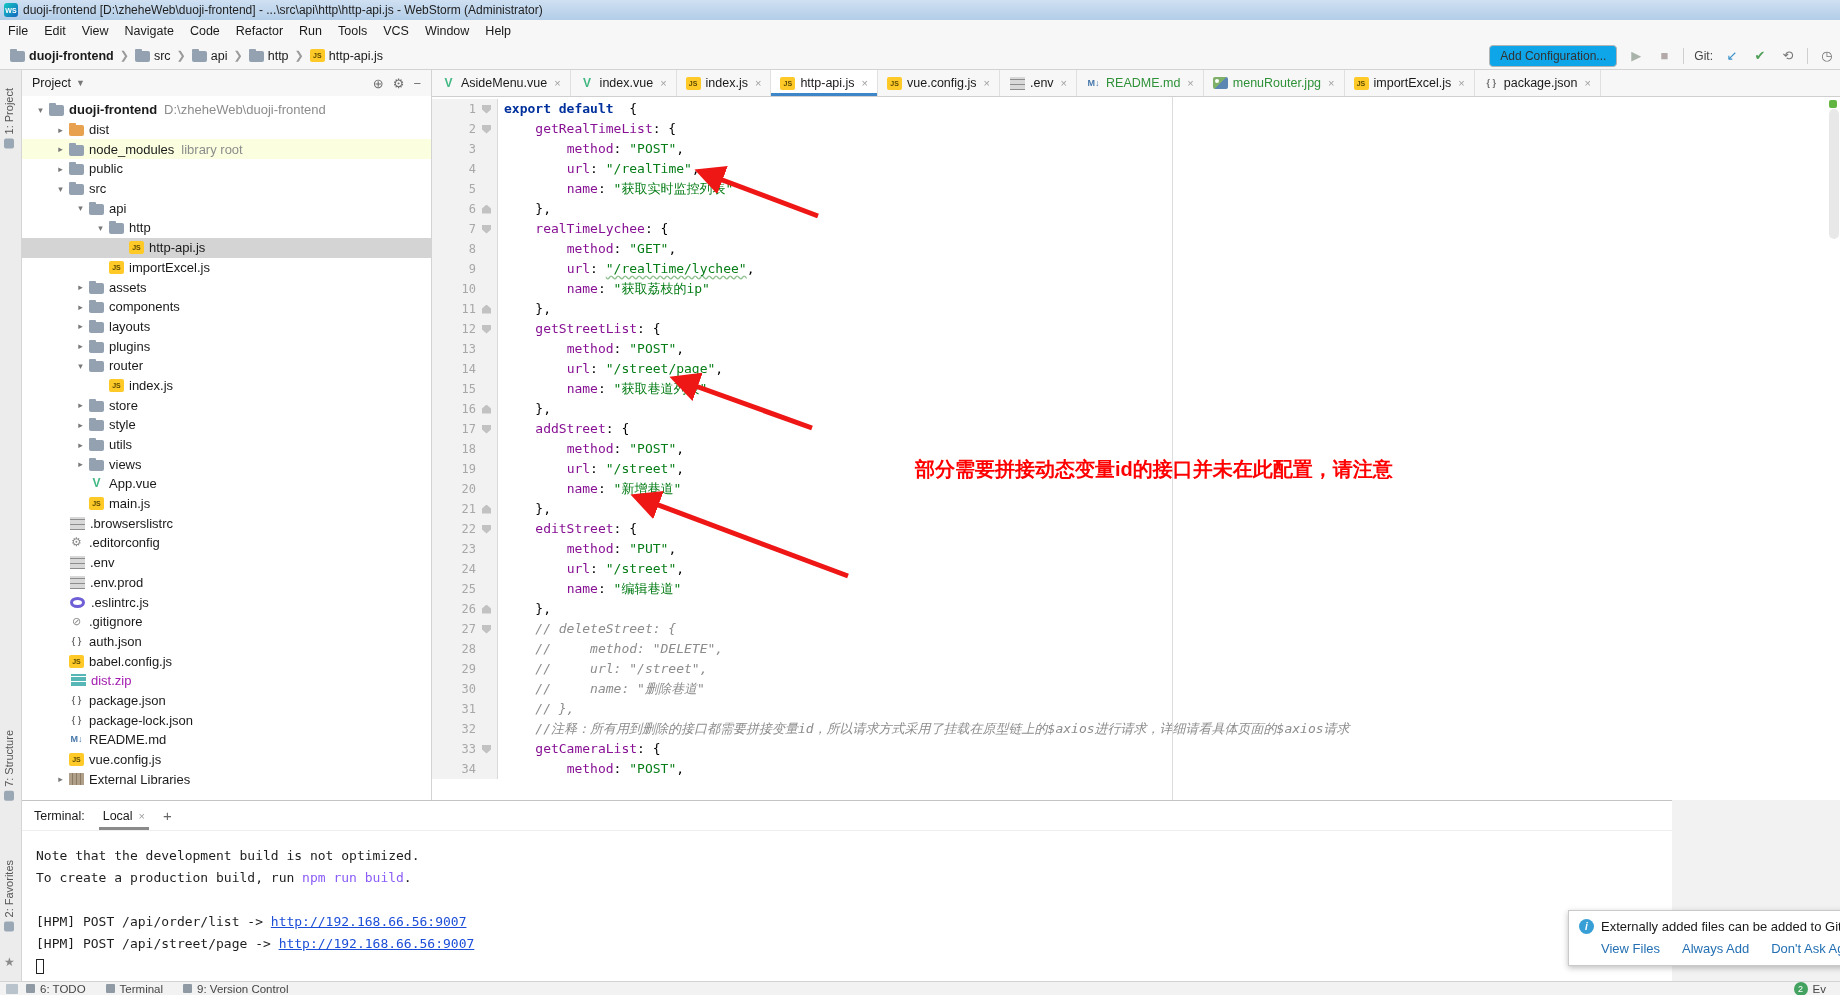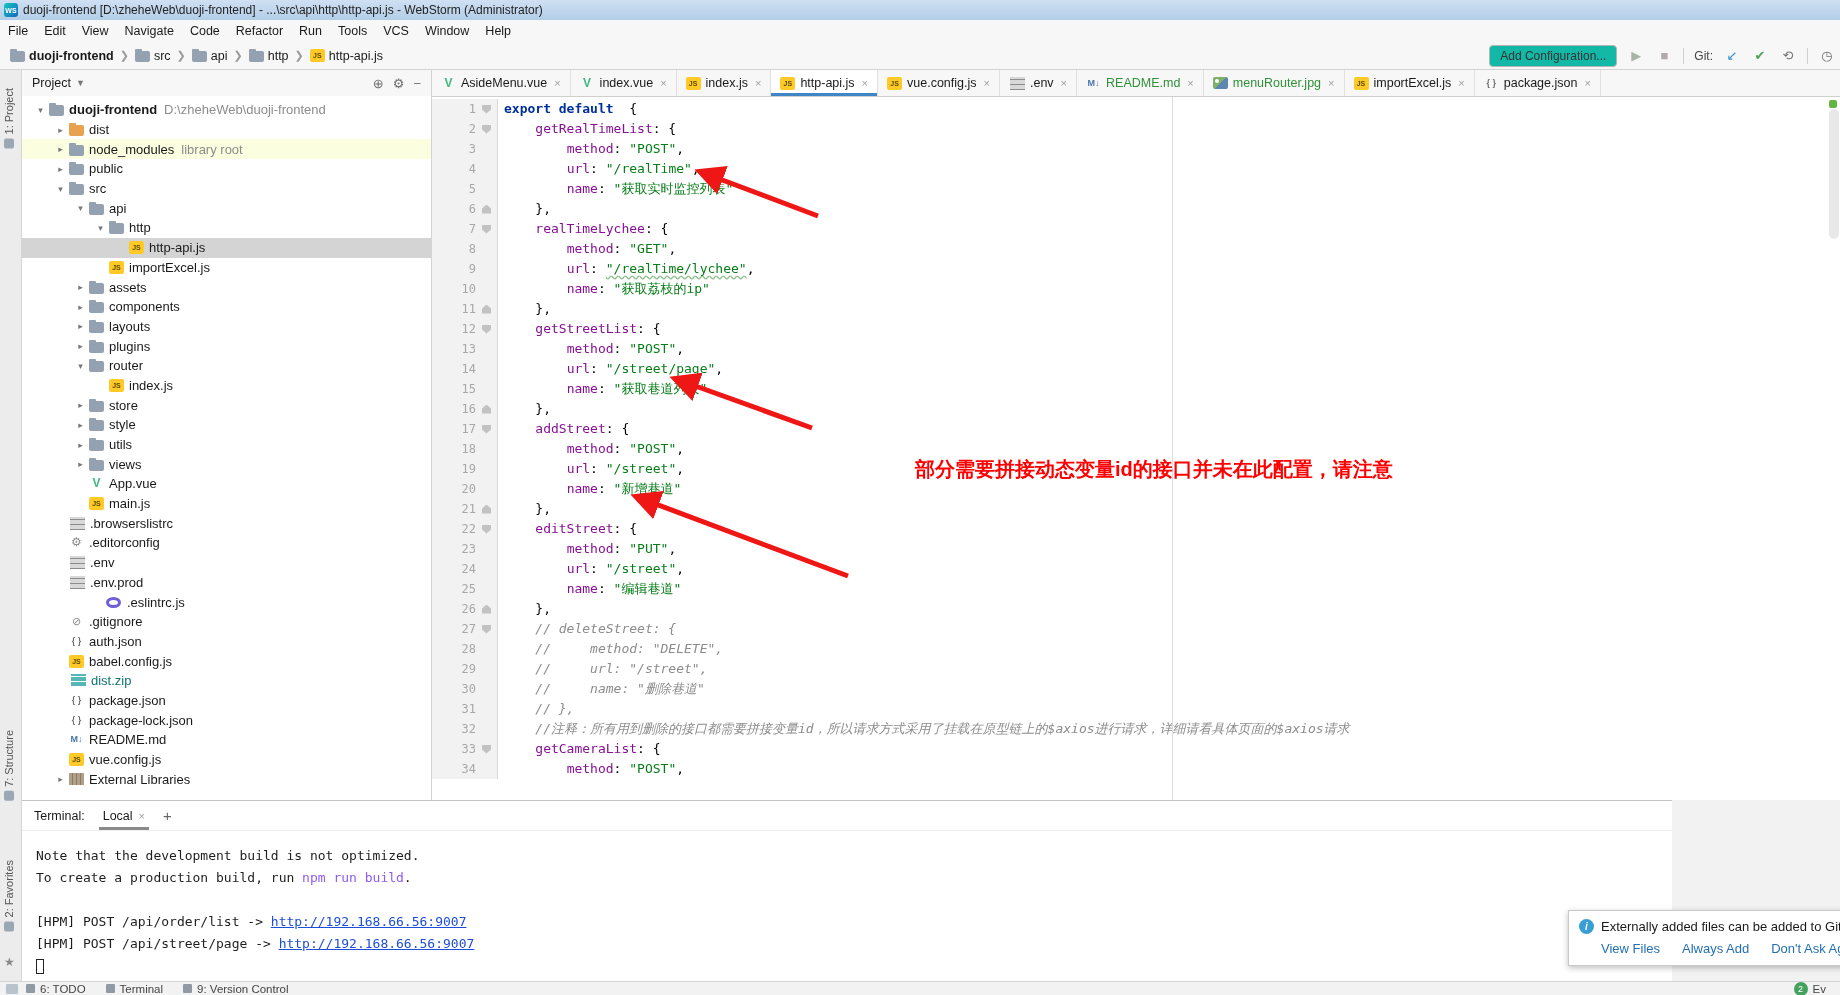--- a/index.html
+++ b/index.html
@@ -20,21 +20,21 @@
   .menu-item { padding:2px 8px; }
 
   
   .toolbar { position:absolute; top:42px; left:0; width:1840px; height:28px; background:#f7f7f7;
              border-bottom:1px solid #d3d3d3; display:flex; align-items:center; font-size:12.5px; }
   .crumbs { display:flex; align-items:center; padding-left:10px; flex:1 1 auto; overflow:hidden; }
   .crumb { display:flex; align-items:center; gap:4px; white-space:nowrap; }
   .crumb-sep { color:#9a9a9a; margin:0 6px; font-size:11px; }
   .crumb.bold { font-weight:bold; }
   .tb-right { display:flex; align-items:center; gap:10px; padding-right:4px; }
-  .btn { border:1px solid #b4b4b4; border-radius:4px; background:#14b8a6; font-size:12px;
+  .btn { border:1px solid #b4b4b4; border-radius:4px; background:#0ea5e9; font-size:12px;
          padding:3px 10px; color:#333; }
   .tb-ic { font-size:13px; width:18px; text-align:center; }
   .tb-sep { width:1px; height:16px; background:#cfcfcf; }
   .git-label { font-size:12px; color:#444; }
 
   
   .leftbar { position:absolute; top:70px; left:0; width:22px; height:911px; background:#ececec;
              border-right:1px solid #d5d5d5; }
   .vlabel { writing-mode:vertical-rl; transform:rotate(180deg); font-size:11px; color:#555;
             display:flex; align-items:center; gap:4px; position:absolute; left:3px; }
@@ -359,21 +359,21 @@
       <div class="trow" style="padding-left: 30px;">
         <span class="tchev"></span>
         <span class="ic ic-text"></span>
         <span class="tlabel">.env</span>
       </div>
       <div class="trow" style="padding-left: 30px;">
         <span class="tchev"></span>
         <span class="ic ic-text"></span>
         <span class="tlabel">.env.prod</span>
       </div>
-      <div class="trow" style="padding-left: 30px; margin-left: 36px;">
+      <div class="trow" style="padding-left: 30px;">
         <span class="tchev"></span>
         <span class="ic ic-eslint"></span>
         <span class="tlabel">.eslintrc.js</span>
       </div>
       <div class="trow" style="padding-left: 30px;">
         <span class="tchev"></span>
         <span class="ic ic-ignore">⊘</span>
         <span class="tlabel">.gitignore</span>
       </div>
       <div class="trow" style="padding-left: 30px;">
@@ -382,21 +382,21 @@
         <span class="tlabel">auth.json</span>
       </div>
       <div class="trow" style="padding-left: 30px;">
         <span class="tchev"></span>
         <span class="ic ic-js">JS</span>
         <span class="tlabel">babel.config.js</span>
       </div>
       <div class="trow" style="padding-left: 30px;">
         <span class="tchev"></span>
         <span class="ic ic-zip"></span>
-        <span class="tlabel" style="color: #0f766e;">dist.zip</span>
+        <span class="tlabel" style="color: #a21caf;">dist.zip</span>
       </div>
       <div class="trow" style="padding-left: 30px;">
         <span class="tchev"></span>
         <span class="ic ic-json">{ }</span>
         <span class="tlabel">package.json</span>
       </div>
       <div class="trow" style="padding-left: 30px;">
         <span class="tchev"></span>
         <span class="ic ic-json">{ }</span>
         <span class="tlabel">package-lock.json</span>

